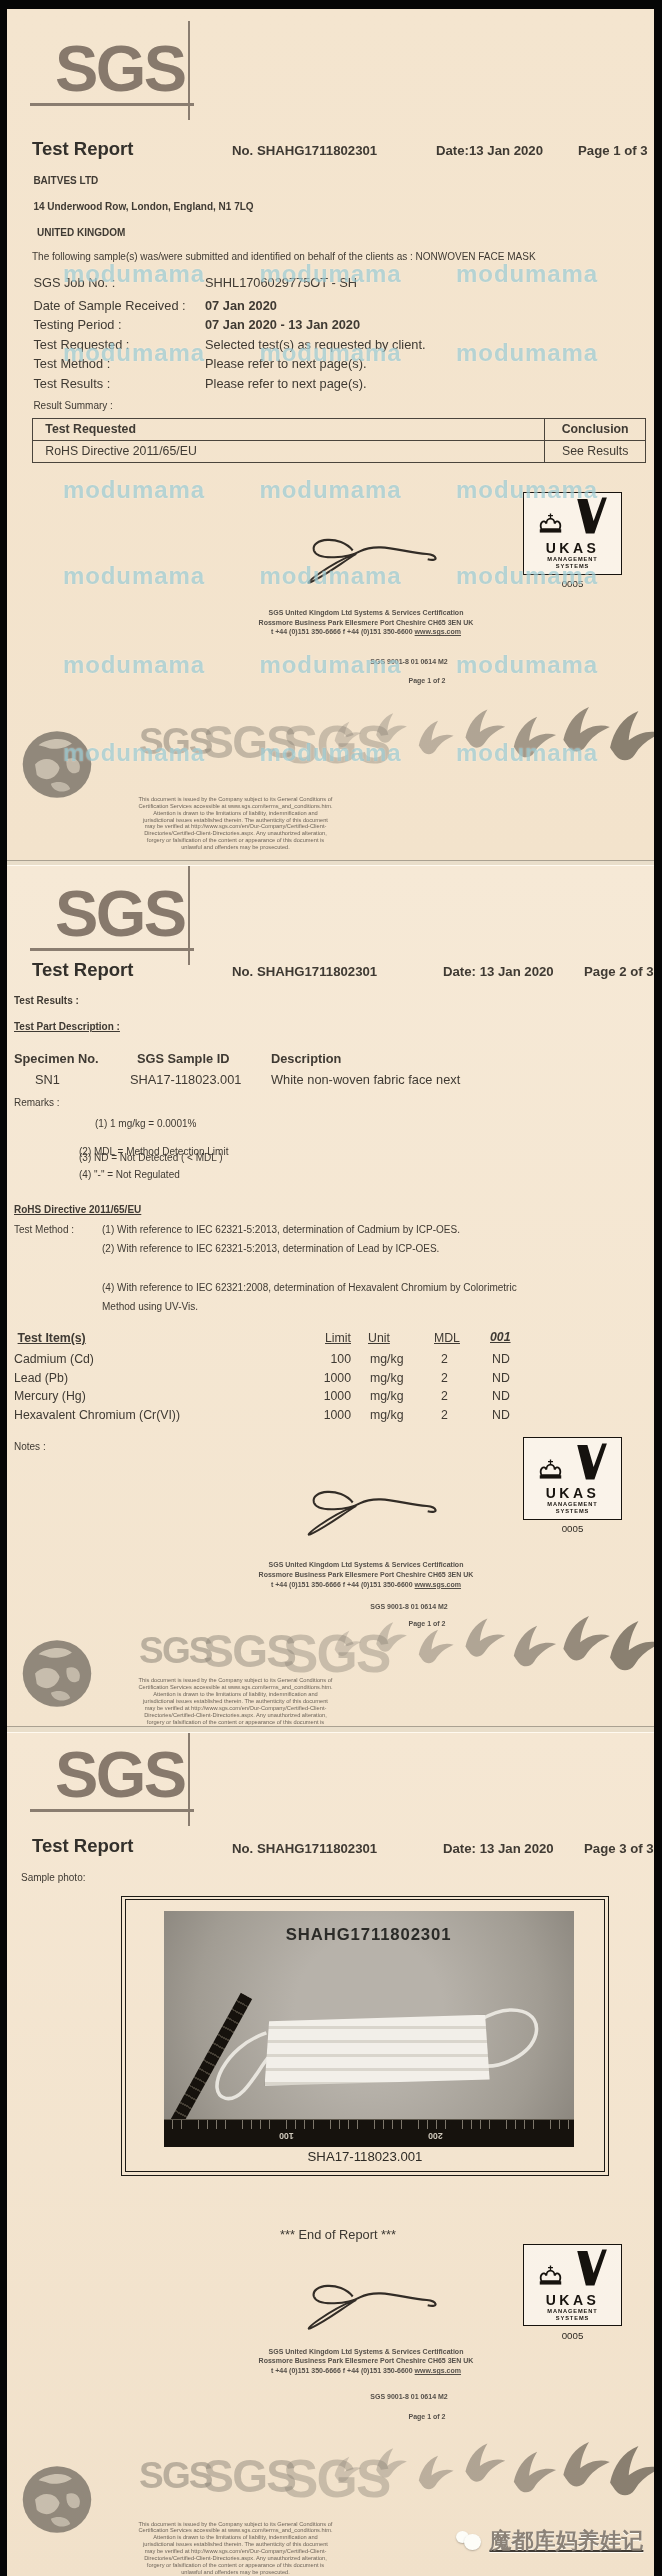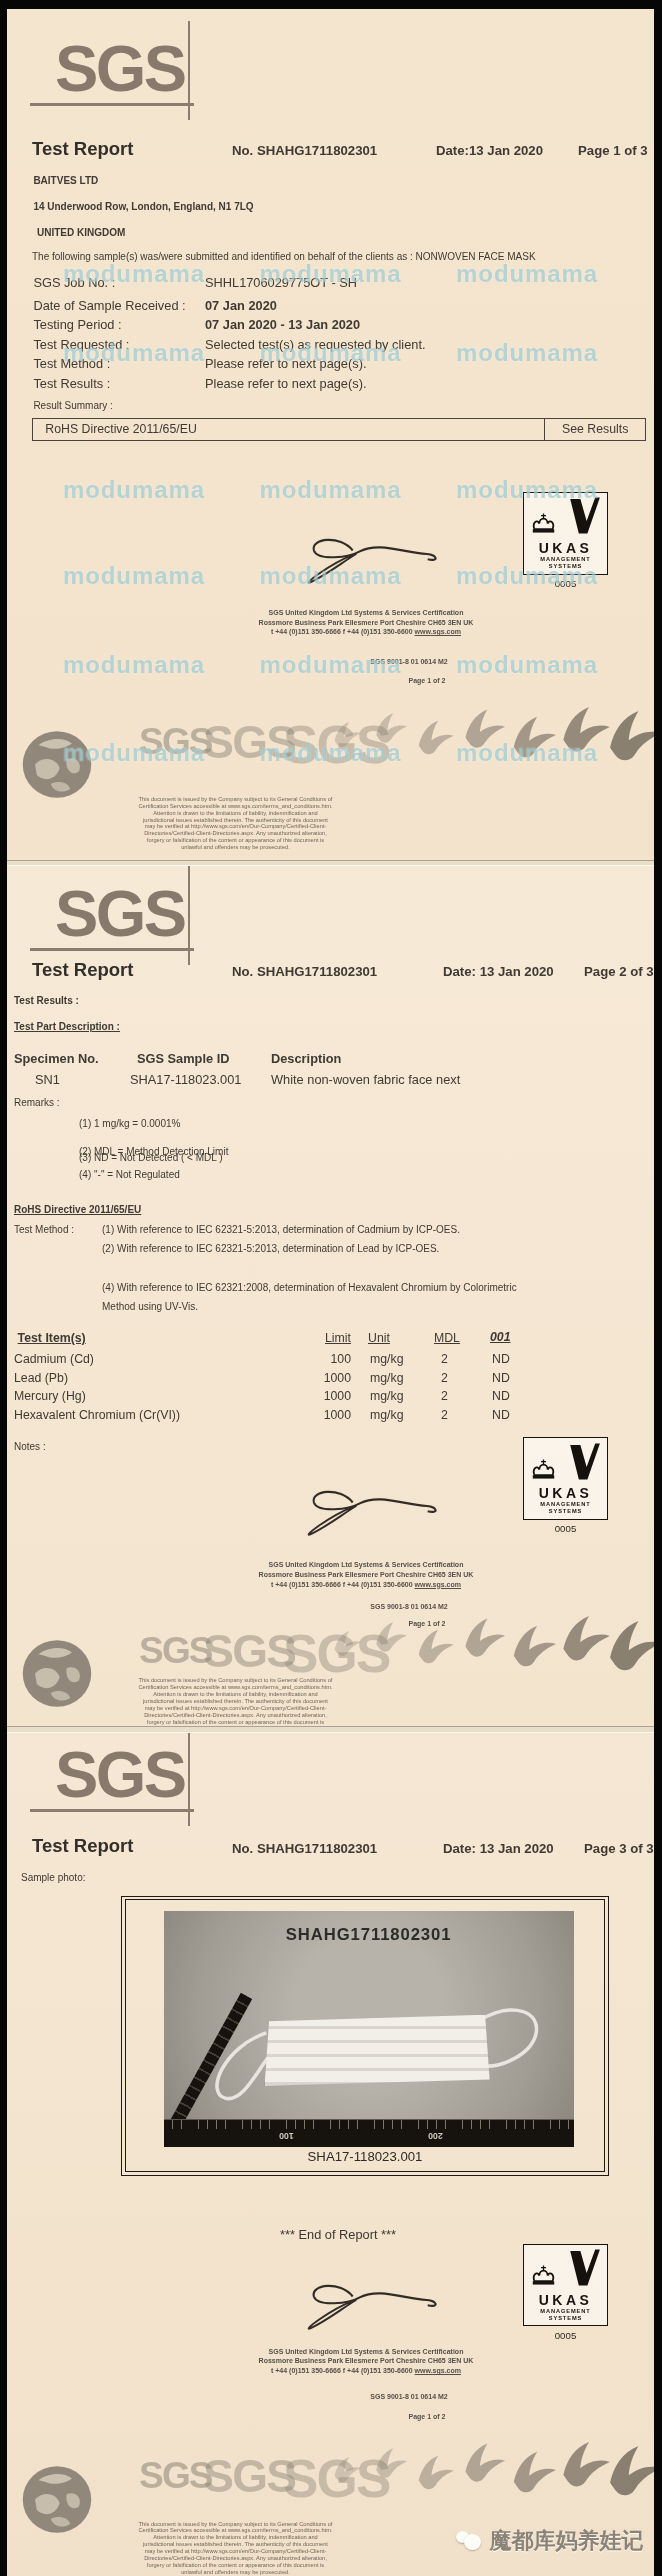--- a/index.html
+++ b/index.html
@@ -39,21 +39,21 @@
 
   
   .sumtab{position:absolute;left:25px;top:409px;width:612px;border:1.8px solid #4a443c;}
   .sumtab .r{display:flex;}
   .sumtab .r.h{border-bottom:1.3px solid #4a443c;font-weight:700;}
   .sumtab .c1{width:499px;padding:3.5px 0 3.5px 12.3px;font-size:12.3px;border-right:1.3px solid #4a443c;}
   .sumtab .c2{flex:1;padding:3.5px 0;text-align:center;font-size:12.3px;}
 
   
   .sig{position:absolute;left:291px;width:150px;height:69px;}
-  .ukas{position:absolute;left:516px;width:85px;text-align:center;}
+  .ukas{position:absolute;left:516px;width:99px;text-align:center;}
   .ukas .box{border:1.8px solid #17130e;background:rgba(255,255,255,.55);padding:5.3px 1.8px 3.5px;}
   .ukas .uk-name{font-size:14px;letter-spacing:3.5px;font-weight:600;color:#17130e;margin-top:1.8px;}
   .ukas .uk-sub{font-size:5.7px;font-weight:700;letter-spacing:0.9px;color:#17130e;line-height:7px;}
   .ukas .uk-num{font-size:9.7px;margin-top:3.5px;color:#2e2a24;}
   .addr{position:absolute;left:240px;width:238px;text-align:center;font-size:7px;line-height:9.7px;
         color:#55504a;font-weight:600;}
   .addr .lnk{text-decoration:underline;}
   .fmeta{position:absolute;left:296px;width:212px;text-align:center;font-size:7px;color:#55504a;font-weight:600;}
   .disc{position:absolute;left:130px;width:197px;font-size:5.7px;line-height:6.9px;color:#6e655a;text-align:center;}
 
@@ -67,21 +67,21 @@
   .ghost .g3{font-size:53px;opacity:.42;margin-left:-16px;transform:translateY(8.8px);}
   .bird{position:absolute;}
   .b1{left:324px;top:23px;}.b2{left:365px;top:14px;}.b3{left:407px;top:21px;}.b4{left:453px;top:8.8px;}
   .b5{left:501px;top:16px;}.b6{left:550px;top:5.3px;}.b7{left:596px;top:10.6px;}
 
   
   .wm-row{position:absolute;left:56px;right:56px;display:flex;justify-content:space-between;
           pointer-events:none;z-index:5;}
   .wm-row span{font-size:24px;font-weight:700;letter-spacing:0.9px;color:rgba(125,188,198,.55);
                text-shadow:0 0 1.8px rgba(255,255,255,.5);}
-  .cn-wm{position:absolute;right:10.6px;display:flex;align-items:center;z-index:6;}
+  .cn-wm{position:absolute;right:10.6px;display:flex;align-items:center;z-index:6;text-decoration:underline;}
   .cn-wm .mascot{width:26.4px;height:23px;position:relative;margin-right:7px;}
   .cn-wm .mascot i{position:absolute;background:#fdfdf8;border-radius:50%;box-shadow:0 0.9px 1.8px rgba(0,0,0,.25);}
   .cn-wm .mascot .m1{left:0;top:1.8px;width:13.2px;height:12.3px;}
   .cn-wm .mascot .m2{left:8px;top:5.3px;width:16.7px;height:16px;}
   .cn-wm .txt{font-size:22px;font-weight:700;color:#8b8278;text-shadow:0 0.9px 0 #fffef7;}
 
   
   .u{text-decoration:underline;}
   .spec-h span,.spec-r span{position:absolute;font-size:12.8px;}
   .rtab-h span,.rtab-r span{position:absolute;font-size:12.3px;}
@@ -155,20 +155,24 @@
       <span class="lab">Test Method :</span>
       <span class="val">Please refer to next page(s).</span>
     </div>
     <div class="frow" style="top:367px">
       <span class="lab">Test Results :</span>
       <span class="val">Please refer to next page(s).</span>
     </div>
 
     <div class="abs t14" style="left:26.4px;top:391px">Result Summary :</div>
     <div class="sumtab">
+      <div class="r h">
+        <div class="c1">Test Requested</div>
+        <div class="c2">Conclusion</div>
+      </div>
       <div class="r">
         <div class="c1" style="font-weight:400">RoHS Directive 2011/65/EU</div>
         <div class="c2">See Results</div>
       </div>
     </div>
 
     <svg class="sig" style="top:522px" viewBox="0 0 170 78">
       <path d="M62 22 C48 4 14 8 18 22 C22 34 58 30 70 23 C92 12 118 24 146 26 C158 27 160 35 147 32" fill="none" stroke="#322c26" stroke-width="2.4"></path>
       <path d="M64 26 C34 38 4 62 14 58 C32 50 52 34 66 26" fill="none" stroke="#322c26" stroke-width="2.2"></path>
     </svg>
@@ -287,21 +291,21 @@
       <span class="bold" style="left:130px;top:185px">SGS Sample ID</span>
       <span class="bold" style="left:264px;top:185px">Description</span>
     </div>
     <div class="spec-r">
       <span style="left:28px;top:206px">SN1</span>
       <span style="left:123px;top:206px">SHA17-118023.001</span>
       <span style="left:264px;top:206px">White non-woven fabric face next</span>
     </div>
 
     <div class="abs t14" style="left:7px;top:231px">Remarks :</div>
-    <div class="abs t14" style="left:72px;top:252px">(1) 1 mg/kg = 0.0001%</div>
+    <div class="abs t14" style="left:88px;top:252px">(1) 1 mg/kg = 0.0001%</div>
     <div class="abs t14" style="left:72px;top:280px">(2) MDL = Method Detection Limit</div>
     <div class="abs t14" style="left:72px;top:286px">(3) ND = Not Detected ( &lt; MDL )</div>
     <div class="abs t14" style="left:72px;top:303px">(4) "-" = Not Regulated</div>
 
     <div class="abs t14 bold u" style="left:7px;top:338px">RoHS Directive 2011/65/EU</div>
     <div class="abs t14" style="left:7px;top:358px">Test Method :</div>
     <div class="abs t14" style="left:95px;top:358px;width:538px">(1) With reference to IEC 62321-5:2013, determination of Cadmium by ICP-OES.</div>
     <div class="abs t14" style="left:95px;top:377px;width:538px">(2) With reference to IEC 62321-5:2013, determination of Lead by ICP-OES.</div>
     <div class="abs t14" style="left:95px;top:416px;width:546px">(4) With reference to IEC 62321:2008, determination of Hexavalent Chromium by Colorimetric</div>
     <div class="abs t14" style="left:95px;top:435px;width:538px">Method using UV-Vis.</div>

